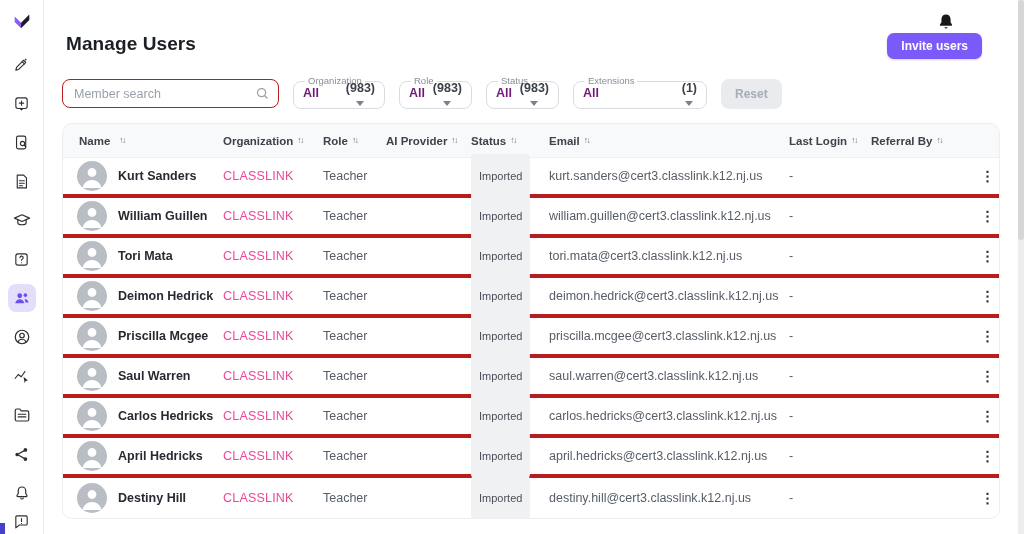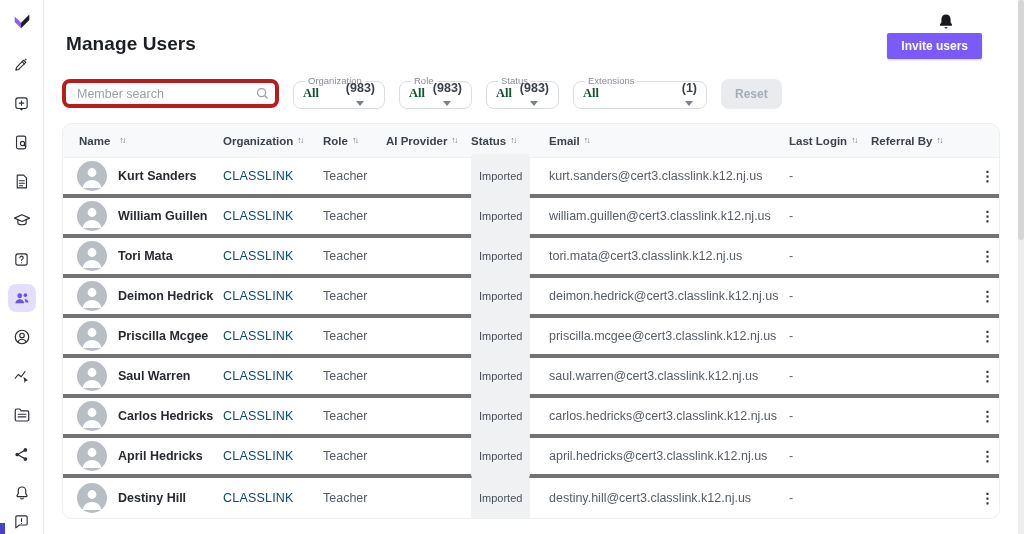--- a/index.html
+++ b/index.html
@@ -23,63 +23,63 @@
   .scrollbar-track { position:absolute; right:0; top:0; width:6px; height:534px; background:#ededee; z-index:6; }
   .scrollbar-thumb { position:absolute; right:0; top:0; width:6px; height:240px; background:#d5d6d8; border-radius:3px; }
   .corner-sliver { position:absolute; left:0; bottom:0; width:5px; height:11px; background:#4740c8; z-index:7; }
 
   
   .main { position:absolute; left:44px; top:0; width:962px; height:424px; padding:0 18px; }
   .topbar { position:relative; height:72px; }
   .page-title { position:absolute; left:4px; top:33px; font-size:19px; font-weight:700; color:#1b1f24; letter-spacing:.1px; }
   .bell-btn { position:absolute; right:32px; top:12px; width:20px; height:20px; cursor:pointer; }
   .invite-btn { position:absolute; right:6px; top:33px; height:26px; padding:0 14px; background:#7a5af8;
-    color:#fff; font-size:12px; font-weight:700; border:none; border-radius:2px; cursor:pointer;
+    color:#fff; font-size:12px; font-weight:700; border:none; border-radius:7px; cursor:pointer;
     font-family:"Liberation Sans", sans-serif; box-shadow:0 1px 2px rgba(90,60,220,.25); }
 
   
   .filters { display:flex; align-items:center; margin-top:6px; }
   .search-wrap { position:relative; width:217px; height:29px; }
-  .search-input { width:100%; height:100%; border:4px solid #b91c1c; border-radius:8px; padding:0 30px 0 11px;
+  .search-input { width:100%; height:100%; border:1px solid #b91c1c; border-radius:8px; padding:0 30px 0 11px;
     font-size:12.5px; color:#3a4048; outline:none; font-family:"Liberation Sans", sans-serif; }
   .search-input::placeholder { color:#9aa1aa; }
   .search-icon { position:absolute; right:9px; top:7px; }
   .select-group { display:flex; align-items:flex-start; gap:14px; margin-left:14px; }
   fieldset.select { border:1px solid #d9dce1; border-radius:8px; height:31px; padding:0 9px 2px 9px;
     display:flex; align-items:center; cursor:pointer; background:#fff; min-width:0; }
   fieldset.select legend { font-size:9.5px; color:#878e98; padding:0 3px; margin-left:2px; line-height:6px; }
   .select-inner { display:flex; align-items:center; justify-content:space-between; width:100%; margin-top:-4px; }
-  .select-value { font-size:12.5px; font-weight:700; color:#14532d;font-family:Liberation Serif, serif; }
+  .select-value { font-size:12.5px; font-weight:700; color:#701a75; }
   .select-right { display:flex; align-items:center; gap:5px;flex-direction:column; }
   .select-count { font-size:12.5px; font-weight:700; color:#3b4149; }
   .caret { width:0; height:0; border-left:4px solid transparent; border-right:4px solid transparent;
     border-top:5px solid #7b828b; margin-top:1px; }
   .sel-org   { width:92px; }
   .sel-role  { width:73px; }
   .sel-status{ width:73px; }
   .sel-ext   { width:134px; }
   .reset-btn { margin-left:14px; height:30px; padding:0 14px; background:#e9ebee; border:none; border-radius:8px;
     color:#a7adb6; font-size:12px; font-weight:700; font-family:"Liberation Sans", sans-serif; cursor:default; }
 
   
   .table-card { margin-top:14px; width:938px; border:1px solid #eceef1; border-radius:10px; overflow:hidden;
     background:#fff; }
   .grid-row { display:grid; grid-template-columns:160px 100px 63px 85px 78px 240px 82px 105px 1fr; align-items:center; }
   .thead { height:34px; background:#f8f9fb; border-bottom:1px solid #eef0f2; }
   .th { font-size:11.5px; font-weight:600; color:#3d434b; white-space:nowrap; display:flex; align-items:center; gap:4px; }
   .th:first-child { padding-left:16px;gap:9px; }
   .sort-icon { font-size:8.5px; color:#6d737b; letter-spacing:-1.5px; line-height:1; }
   .sort-icon::after { content:"↑↓"; }
-  .trow { height:40px; background:#fff; border-bottom:4px solid #737373; }
+  .trow { height:40px; background:#fff; border-bottom:4px solid #b91c1c; }
   .trow:last-child { border-bottom:none; }
   .cell { font-size:12.5px; color:#565d66; white-space:nowrap; overflow:hidden; }
   .cell-name { display:flex; align-items:center; gap:11px; padding-left:14px; color:#272b31; font-weight:600; font-size:12.5px; }
   .avatar { width:30px; height:30px; border-radius:50%; background:#b9bdc4; flex:0 0 30px;
     display:flex; align-items:center; justify-content:center; overflow:hidden; }
-  .org { color:#0c4a6e; letter-spacing:.2px; }
+  .org { color:#ec4899; letter-spacing:.2px; }
   .badge { display:inline-block; background:#f0f1f3; border-radius:4px; padding:16px 8px; font-size:11px; color:#4a5058; }
   .cell-actions { display:flex; justify-content:center; }
   .kebab { width:18px; height:18px; border:none; background:none; cursor:pointer; color:#2b2f34;
     font-size:14px; font-weight:700; line-height:18px; }
   .kebab::after { content:"⋮"; }
 </style>
 </head>
 <body>
 
 <div class="app">

